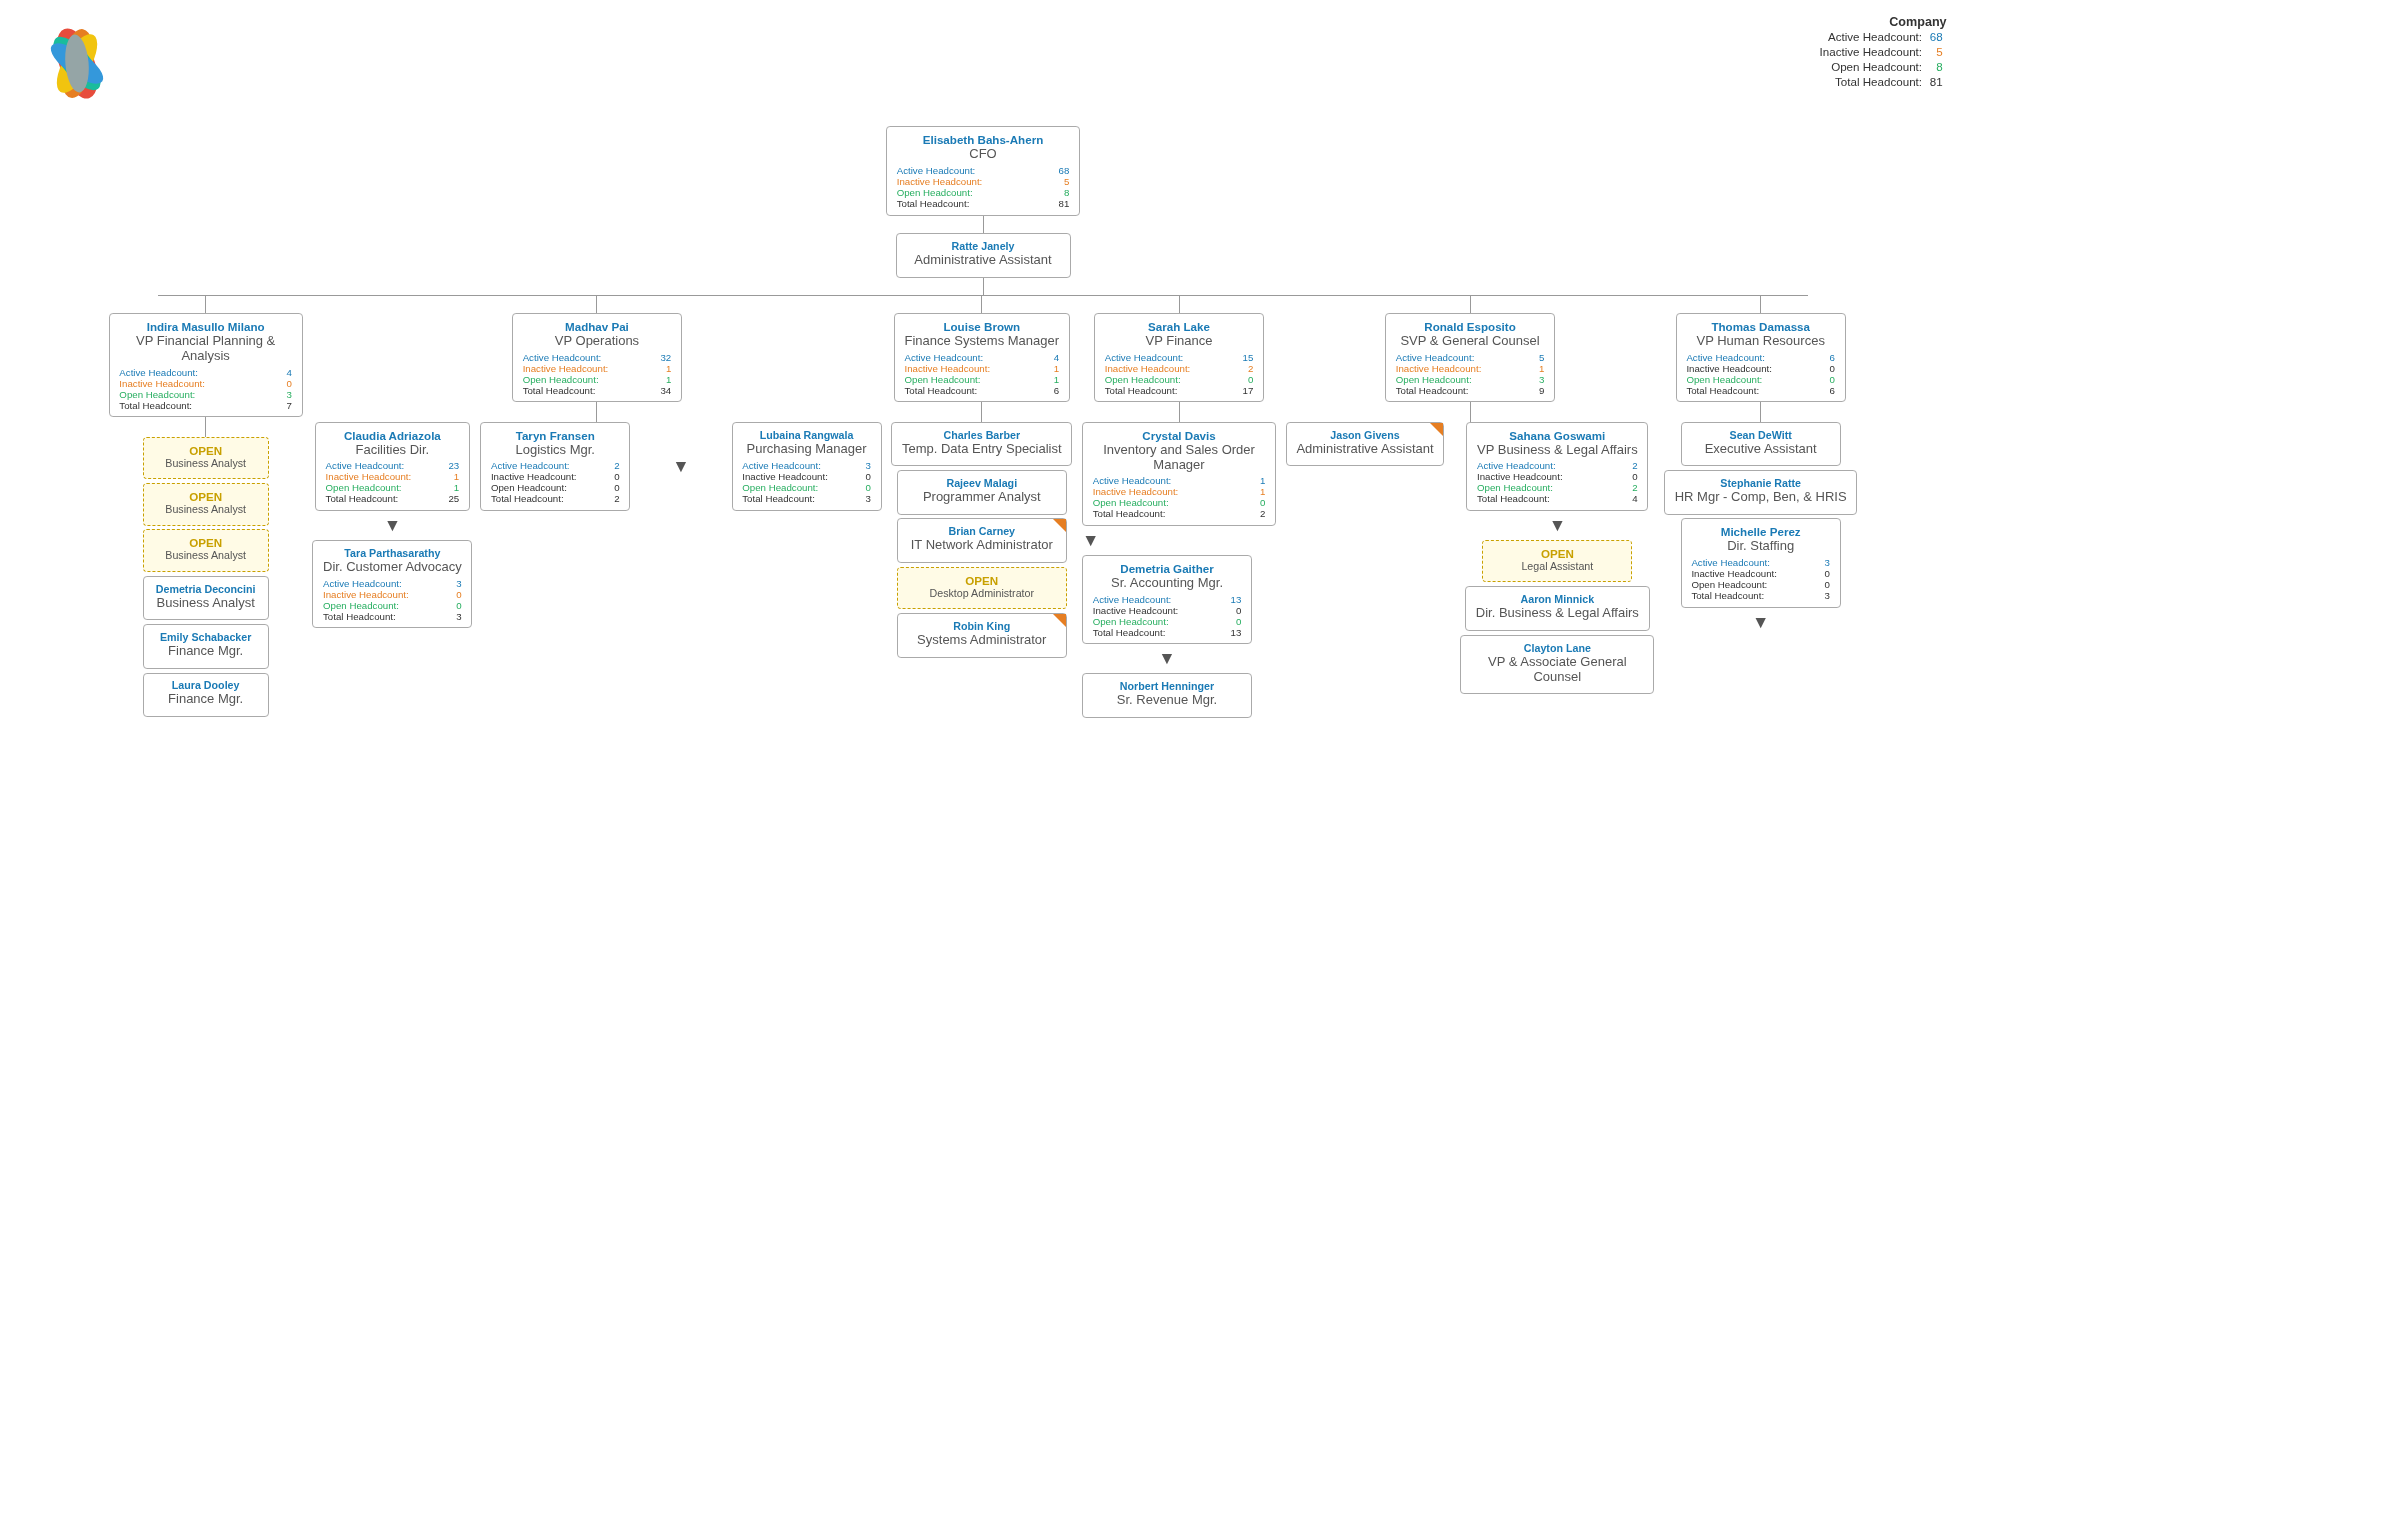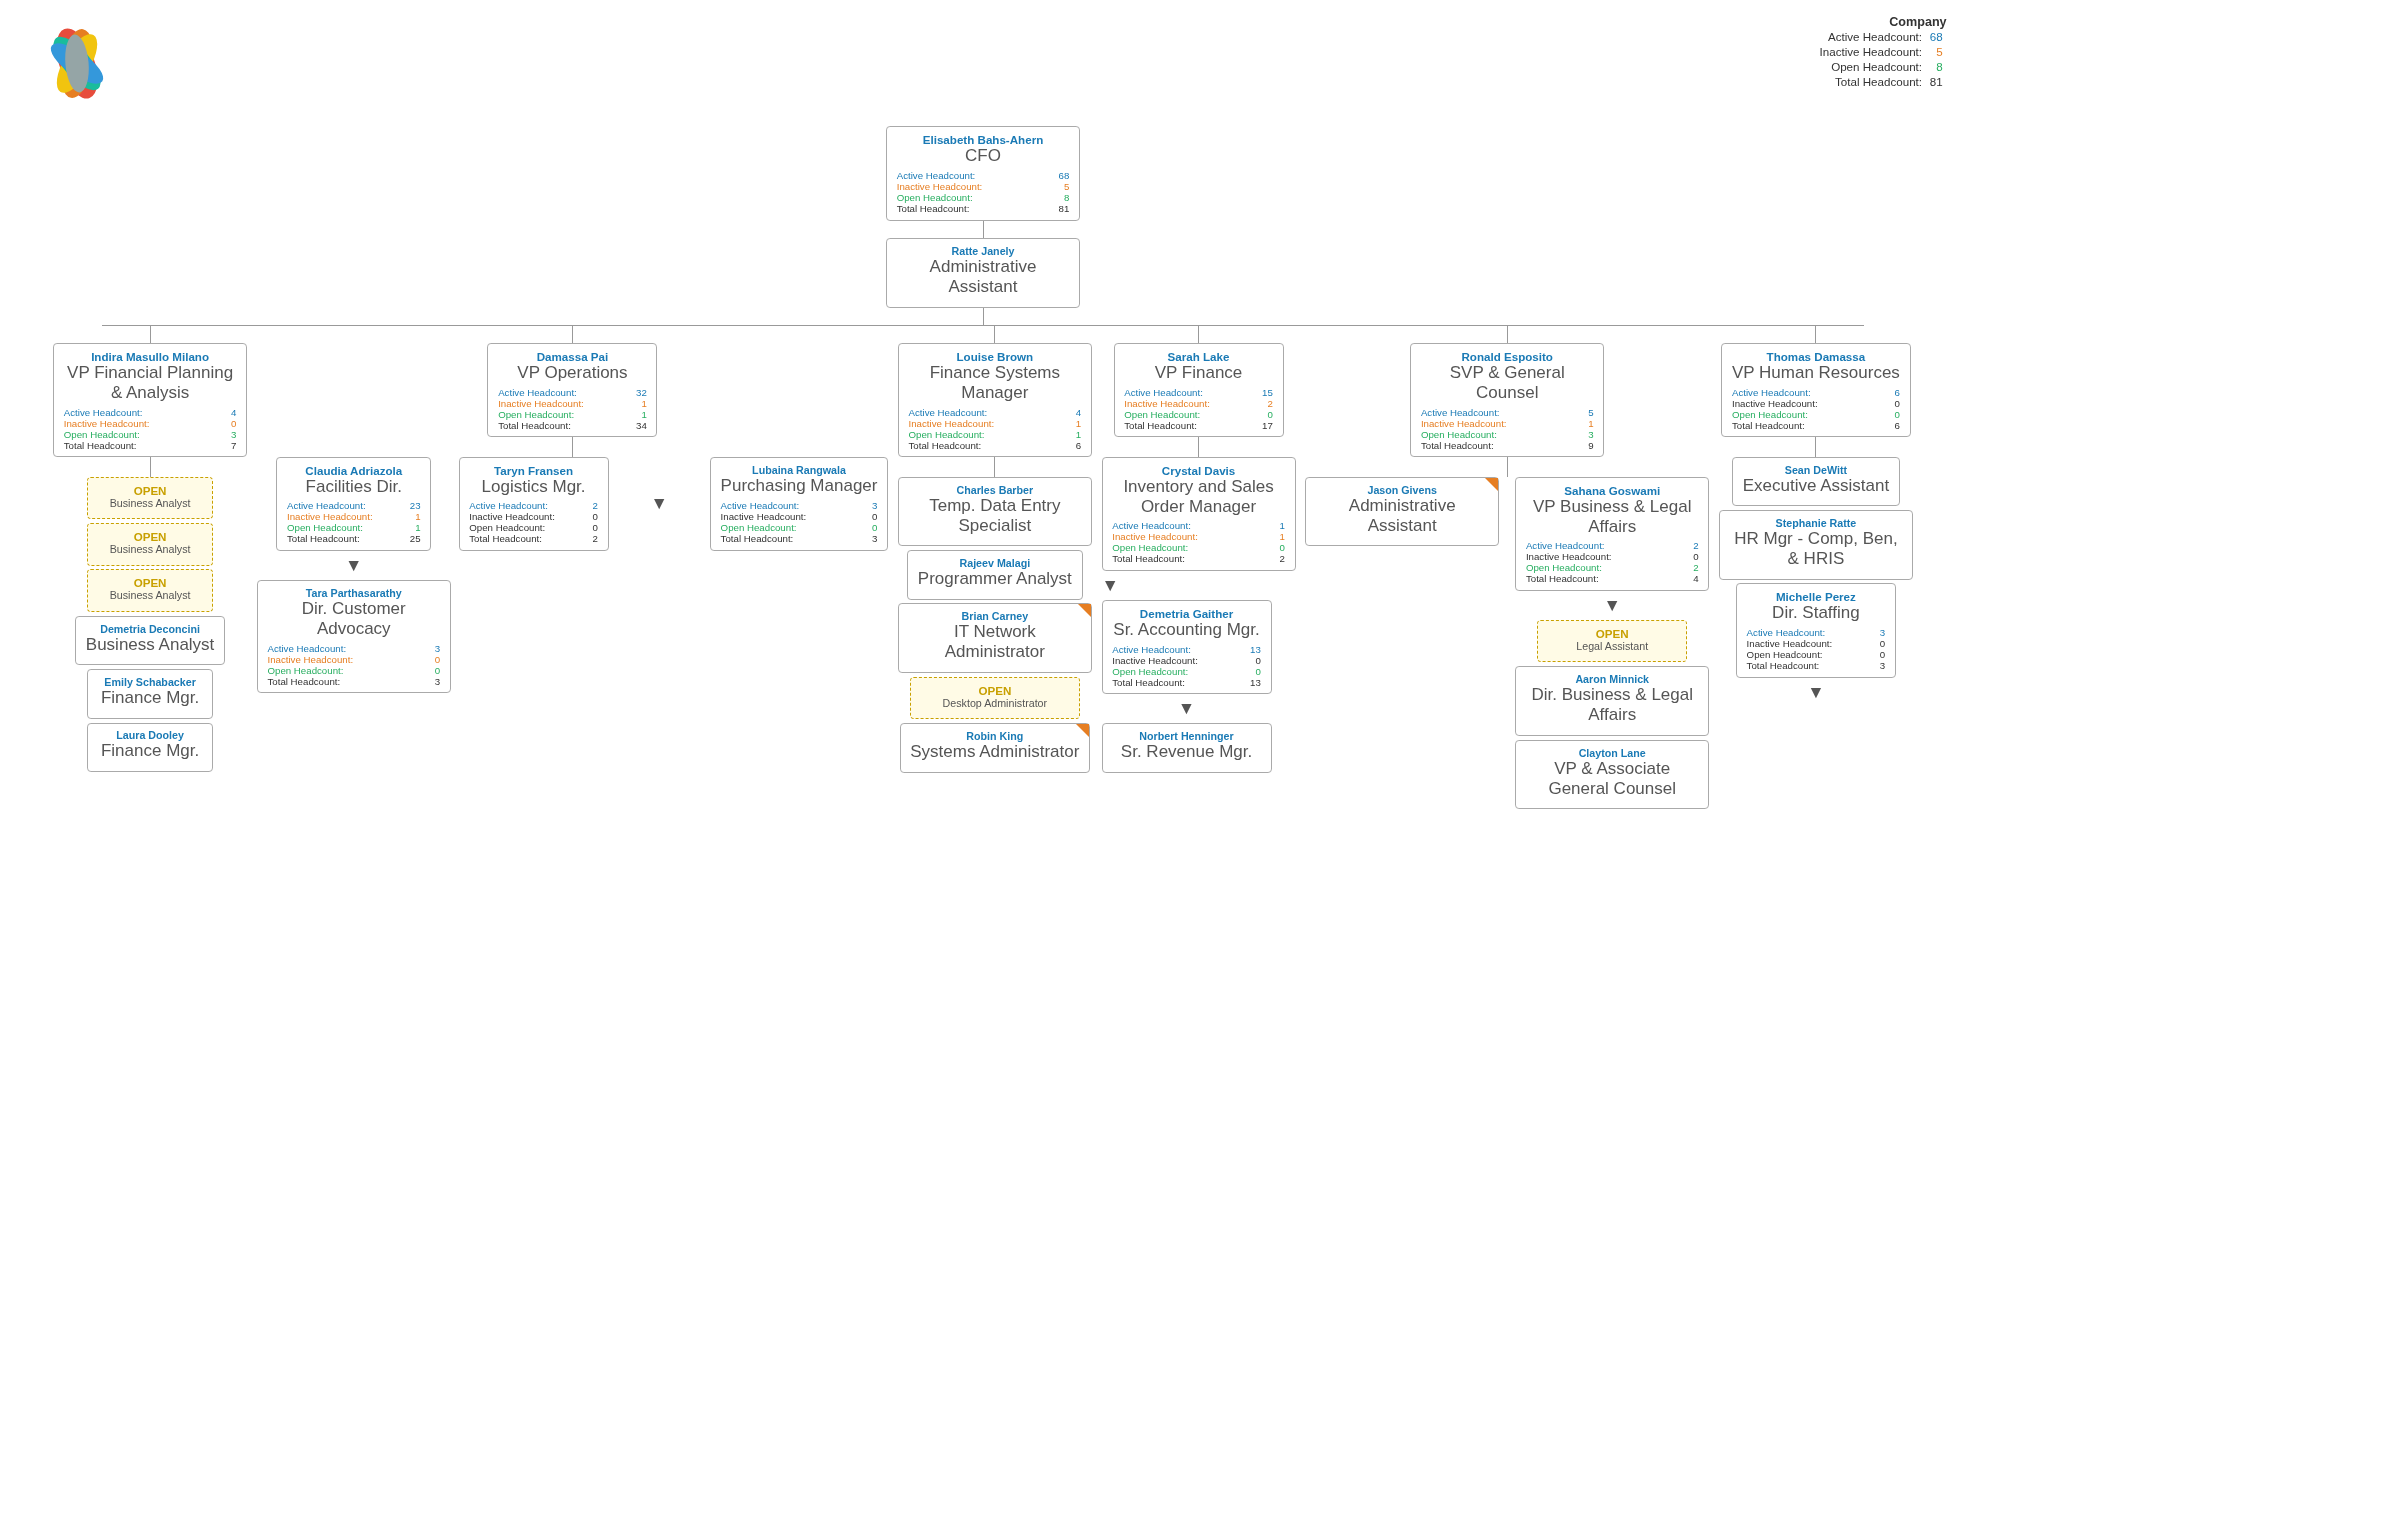--- a/index.html
+++ b/index.html
@@ -53,21 +53,21 @@
       max-width: 194px;
       text-align: center;
       position: relative;
     }
     .card.blue-header .card-name {
       color: #1a7ab5;
       font-weight: bold;
       font-size: 11.6px;
     }
     .card .card-title {
-      font-size: 17px;
+      font-size: 13px;
       color: #555;
       margin-bottom: 3.9px;
     }
     .card .hc-row {
       display: flex;
       justify-content: space-between;
       font-size: 9.7px;
     }
     .hc-active { color: #1a7ab5; }
     .hc-inactive { color: #e67e22; }
@@ -237,21 +237,21 @@
           <div class="card" style="min-width:126px; max-width:155px;">
             <div class="card-name" style="color:#1a7ab5; font-weight:bold;">Laura Dooley</div>
             <div class="card-title">Finance Mgr.</div>
           </div>
         </div>
       </div>
 
       <div style="display:flex; flex-direction:column; align-items:center;">
         <div class="connector-v" style="height:17.5px;"></div>
         <div class="card blue-header" style="min-width:170px;">
-          <div class="card-name">Damassa Pai</div>
+          <div class="card-name">Madhav Pai</div>
           <div class="card-title">VP Operations</div>
           <div class="hc-row">
               <span class="hc-active">Active Headcount:</span>
               <span class="hc-active">32</span>
             </div>
           <div class="hc-row">
               <span class="hc-inactive">Inactive Headcount:</span>
               <span class="hc-inactive">1</span>
             </div>
           <div class="hc-row">

